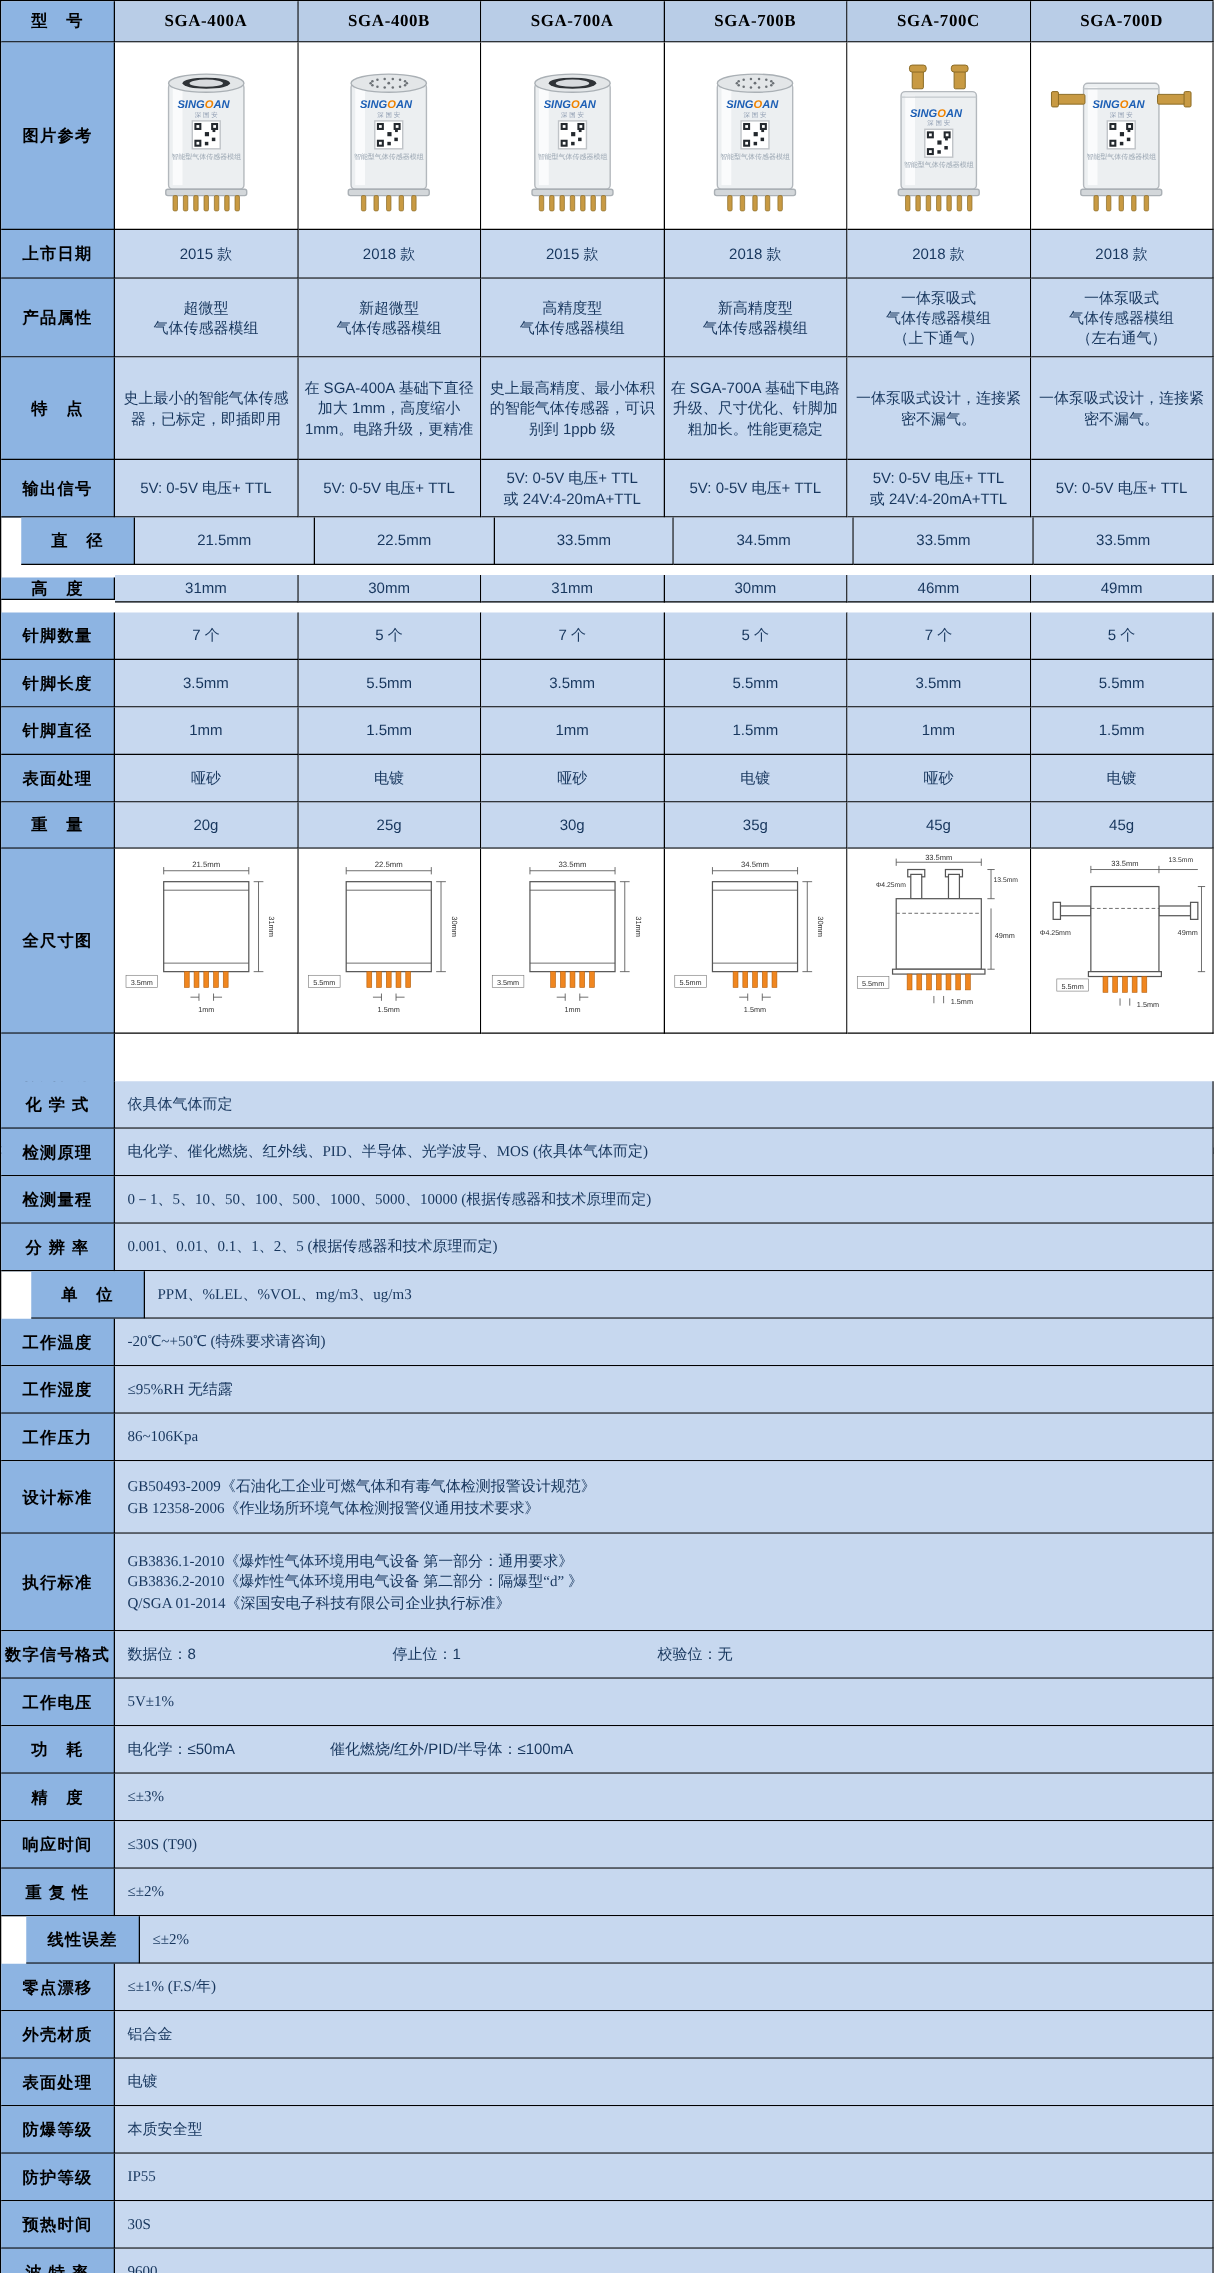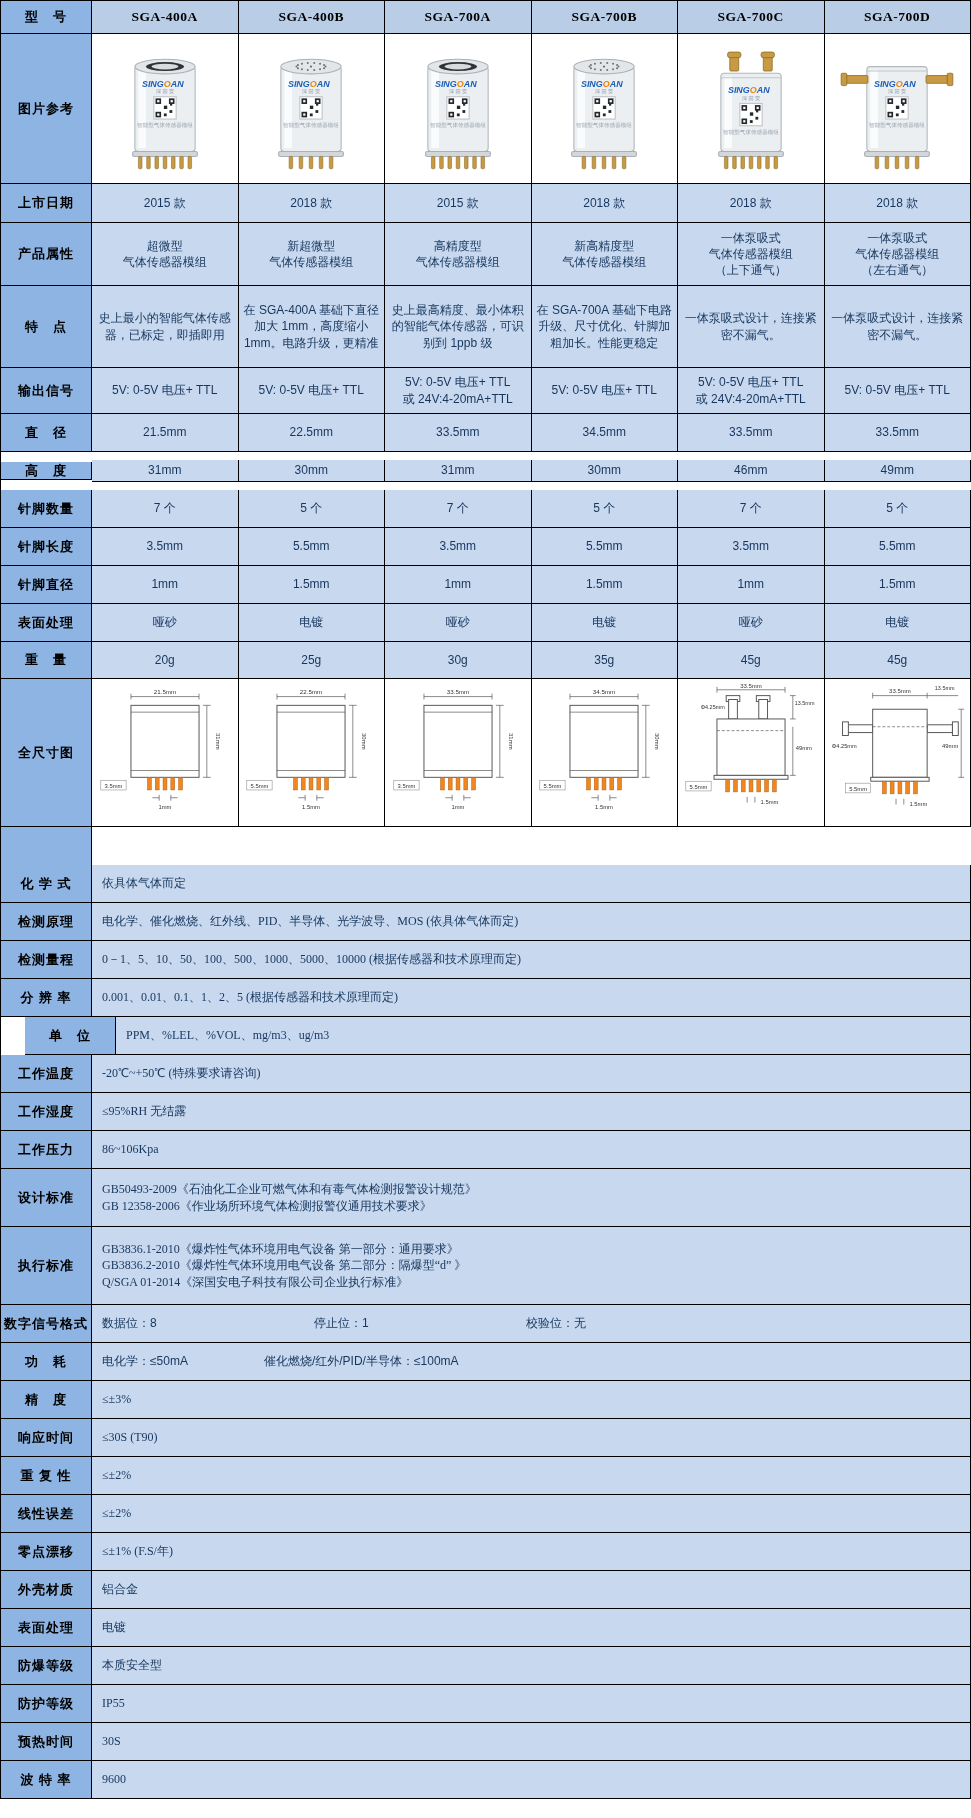--- a/index.html
+++ b/index.html
@@ -311,21 +311,21 @@
       <div class="cell lab">输出信号</div>
       <div class="cell val pre">5V: 0-5V 电压+ TTL</div>
       <div class="cell val pre">5V: 0-5V 电压+ TTL</div>
       <div class="cell val pre">5V: 0-5V 电压+ TTL
 或 24V:4-20mA+TTL</div>
       <div class="cell val pre">5V: 0-5V 电压+ TTL</div>
       <div class="cell val pre">5V: 0-5V 电压+ TTL
 或 24V:4-20mA+TTL</div>
       <div class="cell val pre">5V: 0-5V 电压+ TTL</div>
     </div>
-    <div class="trow" style="height: 38px;">
+    <div class="trow" style="height: 38px; padding-left: 16px;">
       <div class="cell lab">直　径</div>
       <div class="cell val pre">21.5mm</div>
       <div class="cell val pre">22.5mm</div>
       <div class="cell val pre">33.5mm</div>
       <div class="cell val pre">34.5mm</div>
       <div class="cell val pre">33.5mm</div>
       <div class="cell val pre">33.5mm</div>
     </div>
     <div class="trow" style="height: 38px; align-items: center;">
       <div class="cell lab">高　度</div>
@@ -608,39 +608,43 @@
     </div>
     <div class="trow" style="height: 38px;">
       <div class="cell lab">数字信号格式</div>
       <div class="cell val parts p3">
         <span>数据位：8</span>
         <span>停止位：1</span>
         <span>校验位：无</span>
       </div>
     </div>
     <div class="trow" style="height: 38px;">
+      <div class="cell lab">工作电压</div>
+      <div class="cell val wide">5V±1%</div>
+    </div>
+    <div class="trow" style="height: 38px;">
       <div class="cell lab">功　耗</div>
       <div class="cell val parts p2">
         <span>电化学：≤50mA</span>
         <span>催化燃烧/红外/PID/半导体：≤100mA</span>
       </div>
     </div>
     <div class="trow" style="height: 38px;">
       <div class="cell lab">精　度</div>
       <div class="cell val wide">≤±3%</div>
     </div>
     <div class="trow" style="height: 38px;">
       <div class="cell lab">响应时间</div>
       <div class="cell val wide">≤30S (T90)</div>
     </div>
     <div class="trow" style="height: 38px;">
       <div class="cell lab">重 复 性</div>
       <div class="cell val wide">≤±2%</div>
     </div>
-    <div class="trow" style="height: 38px;">
+    <div class="trow" style="height: 38px; padding-left: 20px;">
       <div class="cell lab">线性误差</div>
       <div class="cell val wide">≤±2%</div>
     </div>
     <div class="trow" style="height: 38px;">
       <div class="cell lab">零点漂移</div>
       <div class="cell val wide">≤±1% (F.S/年)</div>
     </div>
     <div class="trow" style="height: 38px;">
       <div class="cell lab">外壳材质</div>
       <div class="cell val wide">铝合金</div>

